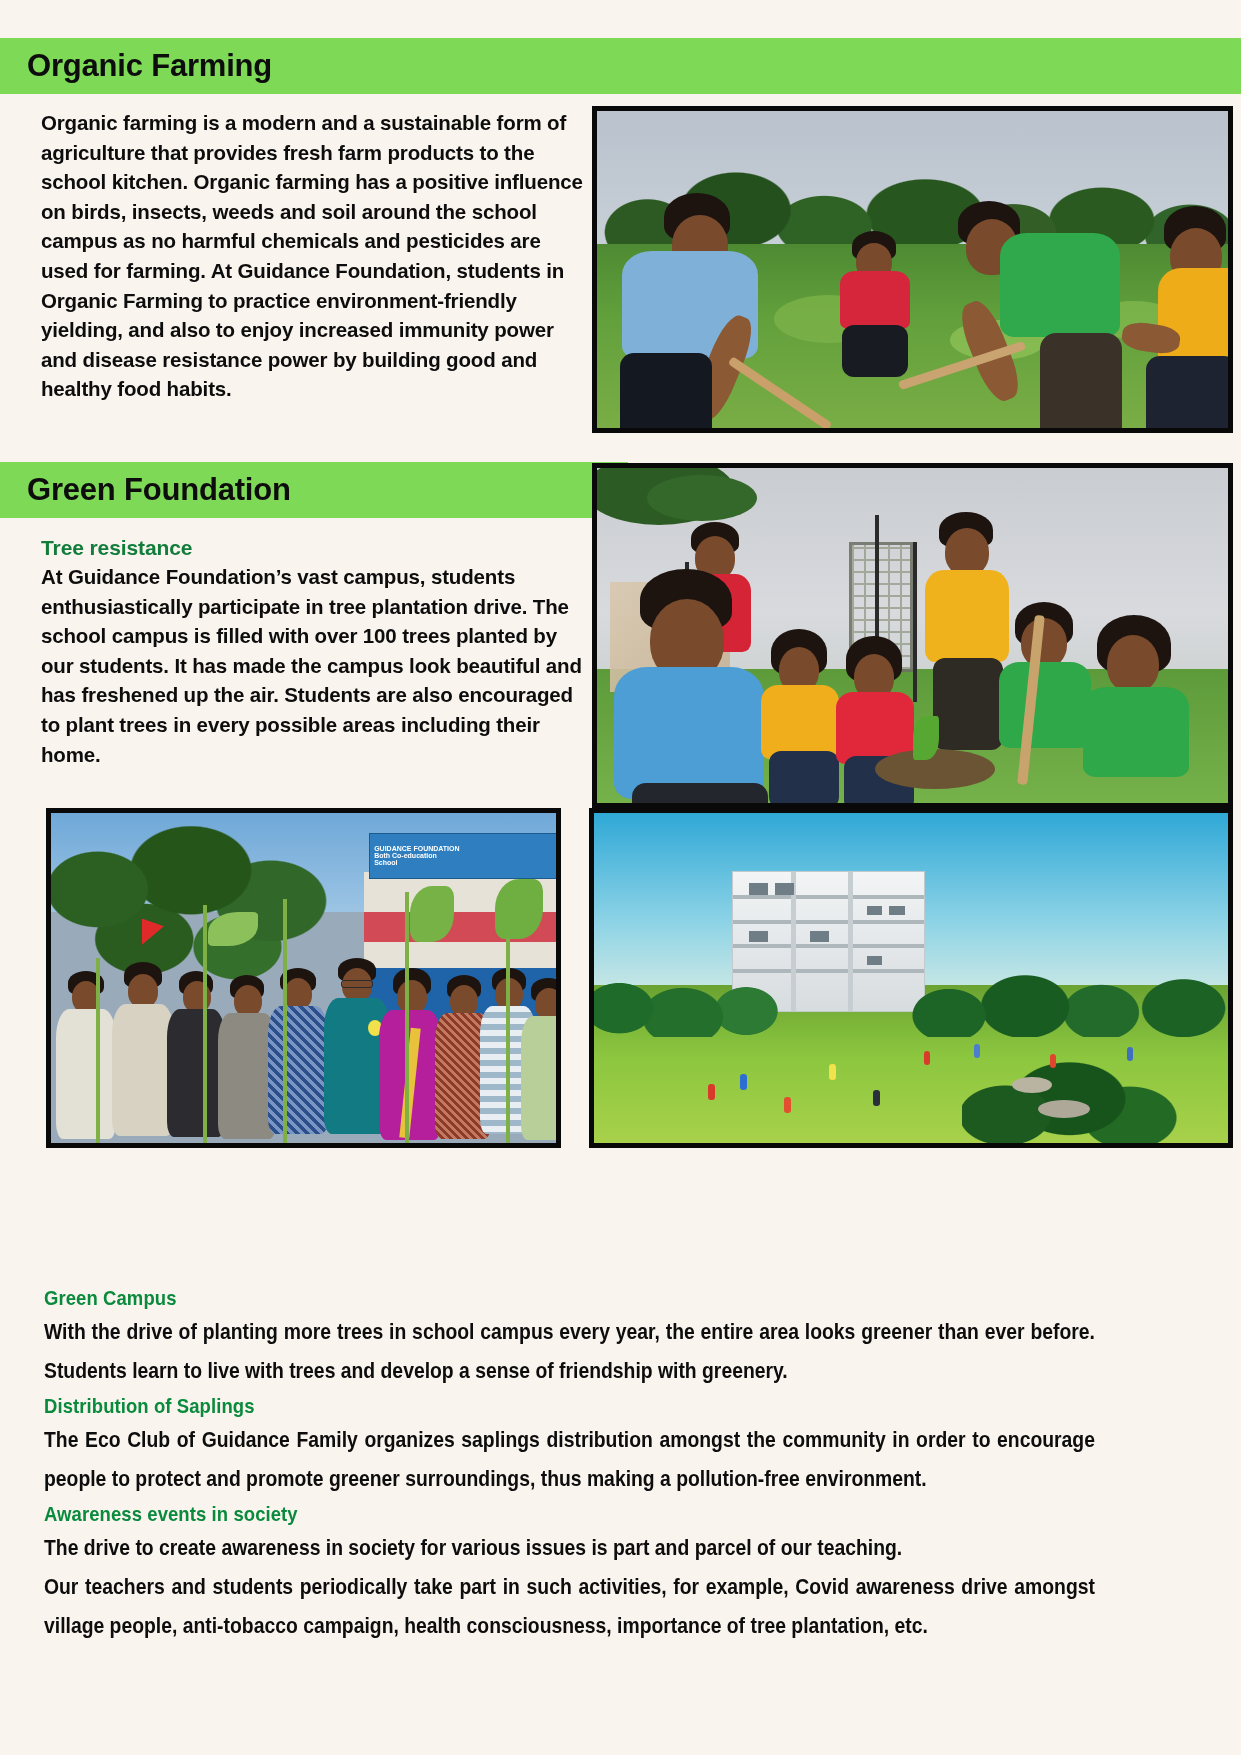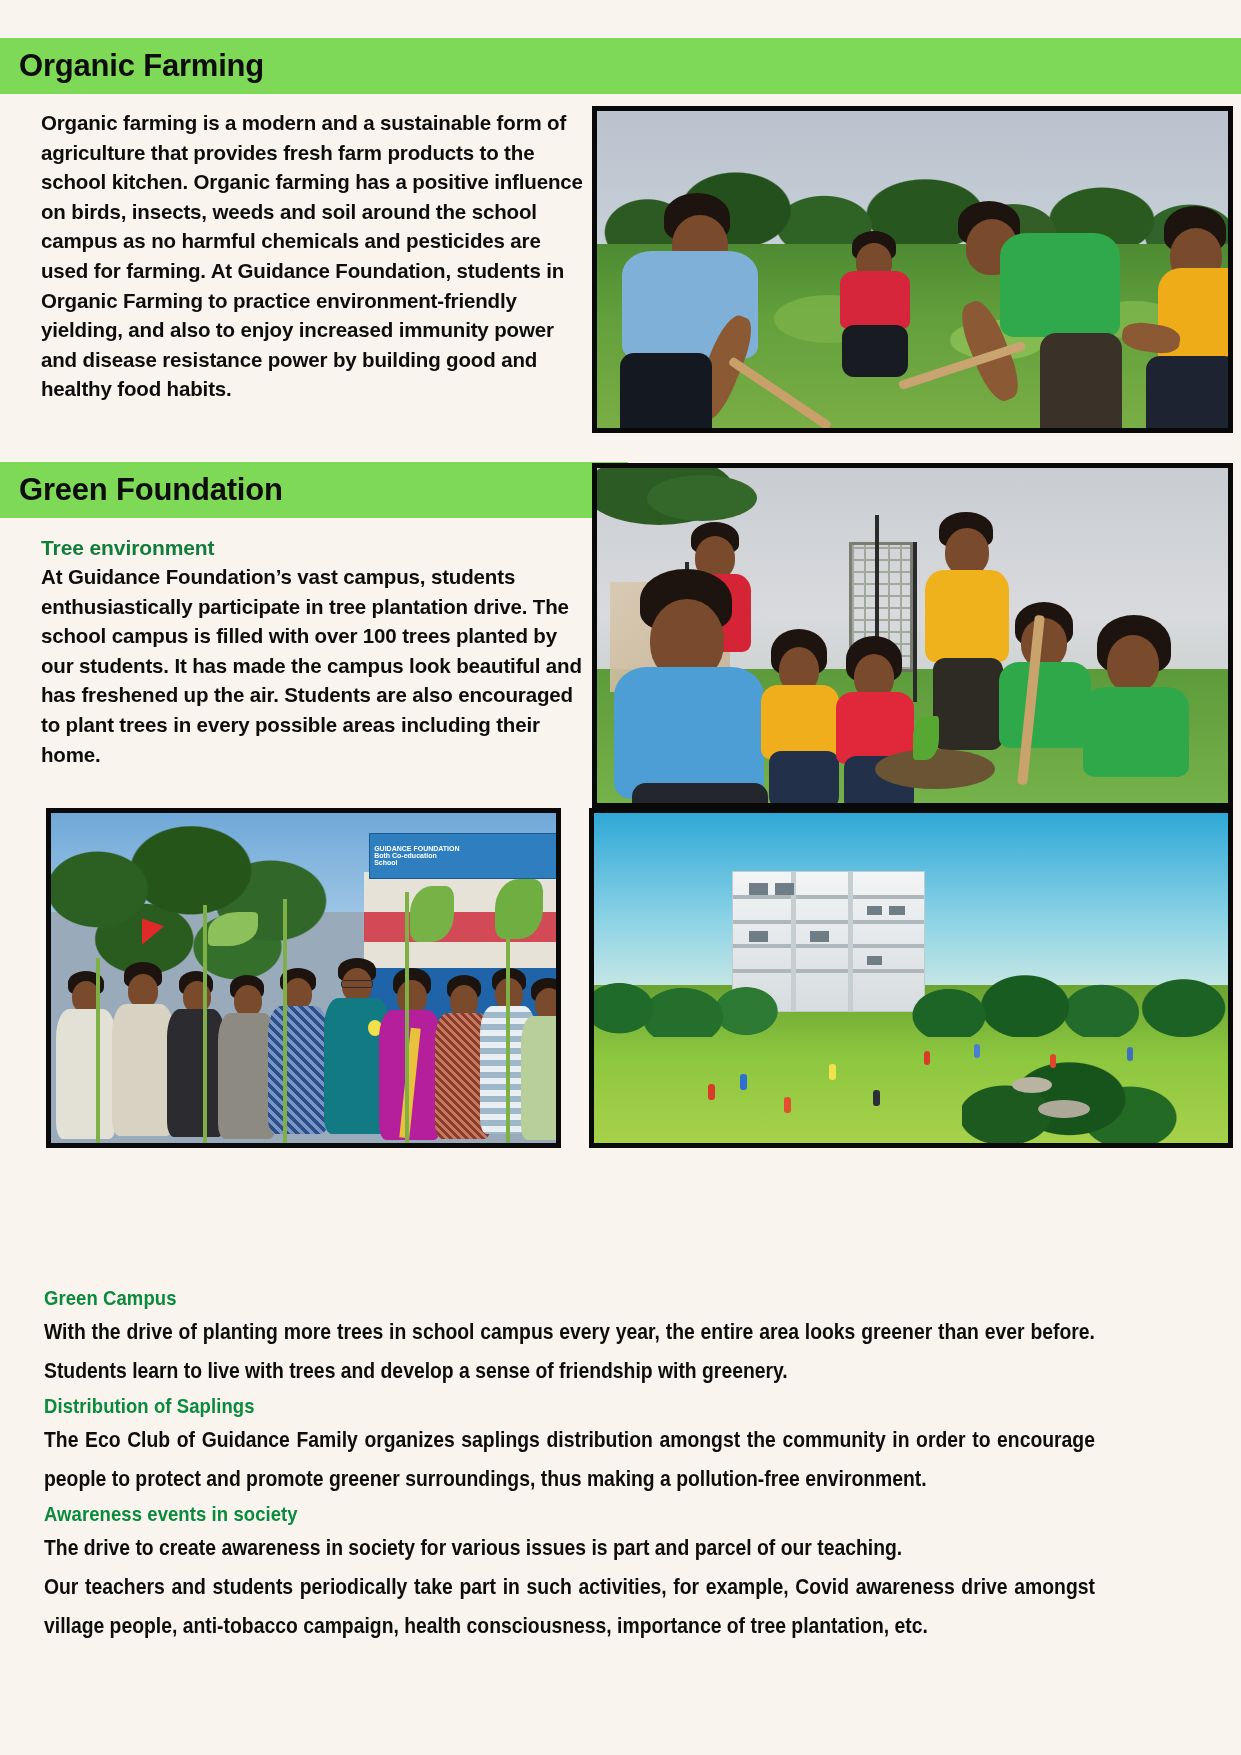--- a/index.html
+++ b/index.html
@@ -16,21 +16,21 @@
     position: absolute;
     background: #7ed957;
     display: flex;
     align-items: center;
   }
   .bar-title {
     font-size: 31px;
     font-weight: bold;
     color: #0d0d0d;
     letter-spacing: -0.2px;
-    padding-left: 19px;
+    padding-left: 27px;
   }
   #bar-organic { left: 0; top: 38px; width: 1241px; height: 56px; }
   #bar-green   { left: 0; top: 462px; width: 628px; height: 56px; }
 
   
   .col-text {
     position: absolute;
     font-size: 20.5px;
     font-weight: bold;
     line-height: 29.6px;
@@ -164,21 +164,21 @@
         <div style="position:absolute;left:6px;top:150px;width:92px;height:110px;background:#1d2330;border-radius:14px"></div>
         <div class="limb" style="left:-18px;top:118px;width:58px;height:28px;transform:rotate(8deg)"></div>
       </div>
     </div>
   </div>
 
   <div class="bar" id="bar-green">
     <span class="bar-title">Green Foundation</span>
   </div>
 
-  <h3 id="h-tree">Tree environment</h3>
+  <h3 id="h-tree">Tree resistance</h3>
   <p class="col-text" id="p-tree">At Guidance Foundation’s vast campus, students enthusiastically participate in tree plantation drive. The school campus is filled with over 100 trees planted by our students. It has made the campus look beautiful and has freshened up the air. Students are also encouraged to plant trees in every possible areas including their home.</p>
 
   <div class="photo" id="photo-plant">
     <div class="ph-inner">
       <div class="sky"></div>
       <div class="ground"></div>
 
       <div class="blob" style="left:-2%;top:-4%;width:150px;height:70px;background:#2c5c24"></div>
       <div class="blob" style="left:8%;top:2%;width:110px;height:46px;background:#34682a"></div>
 

